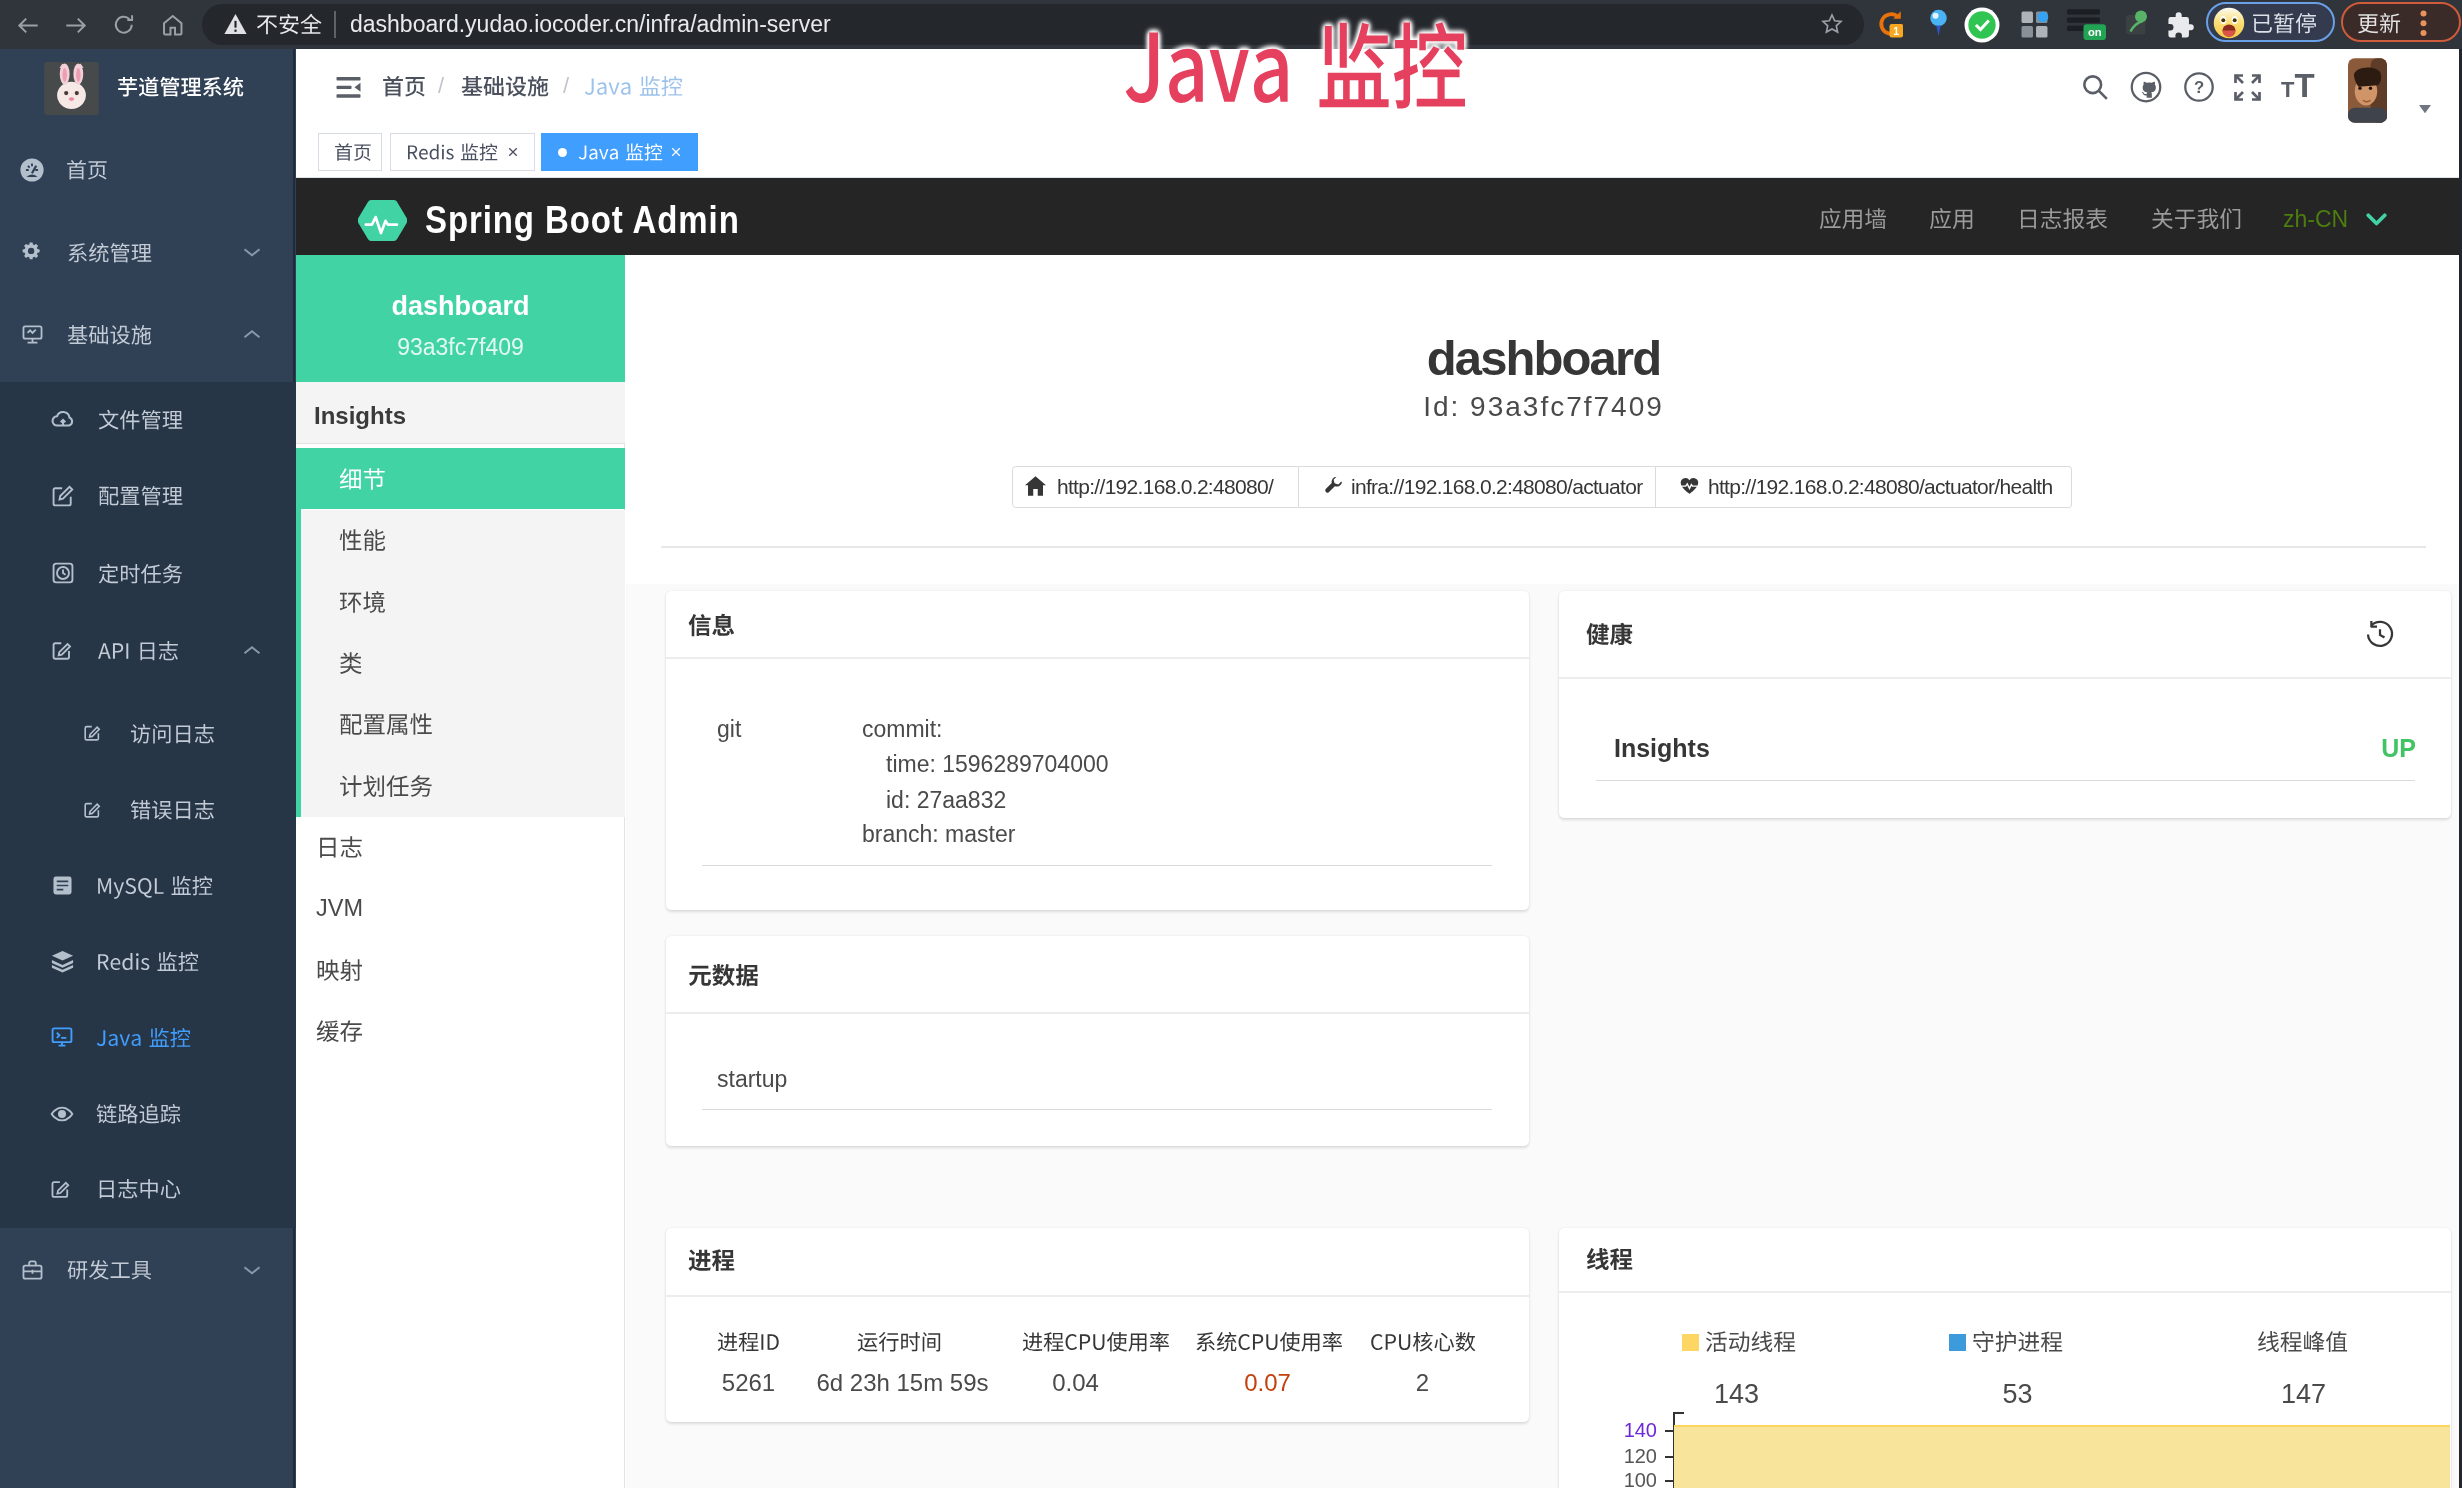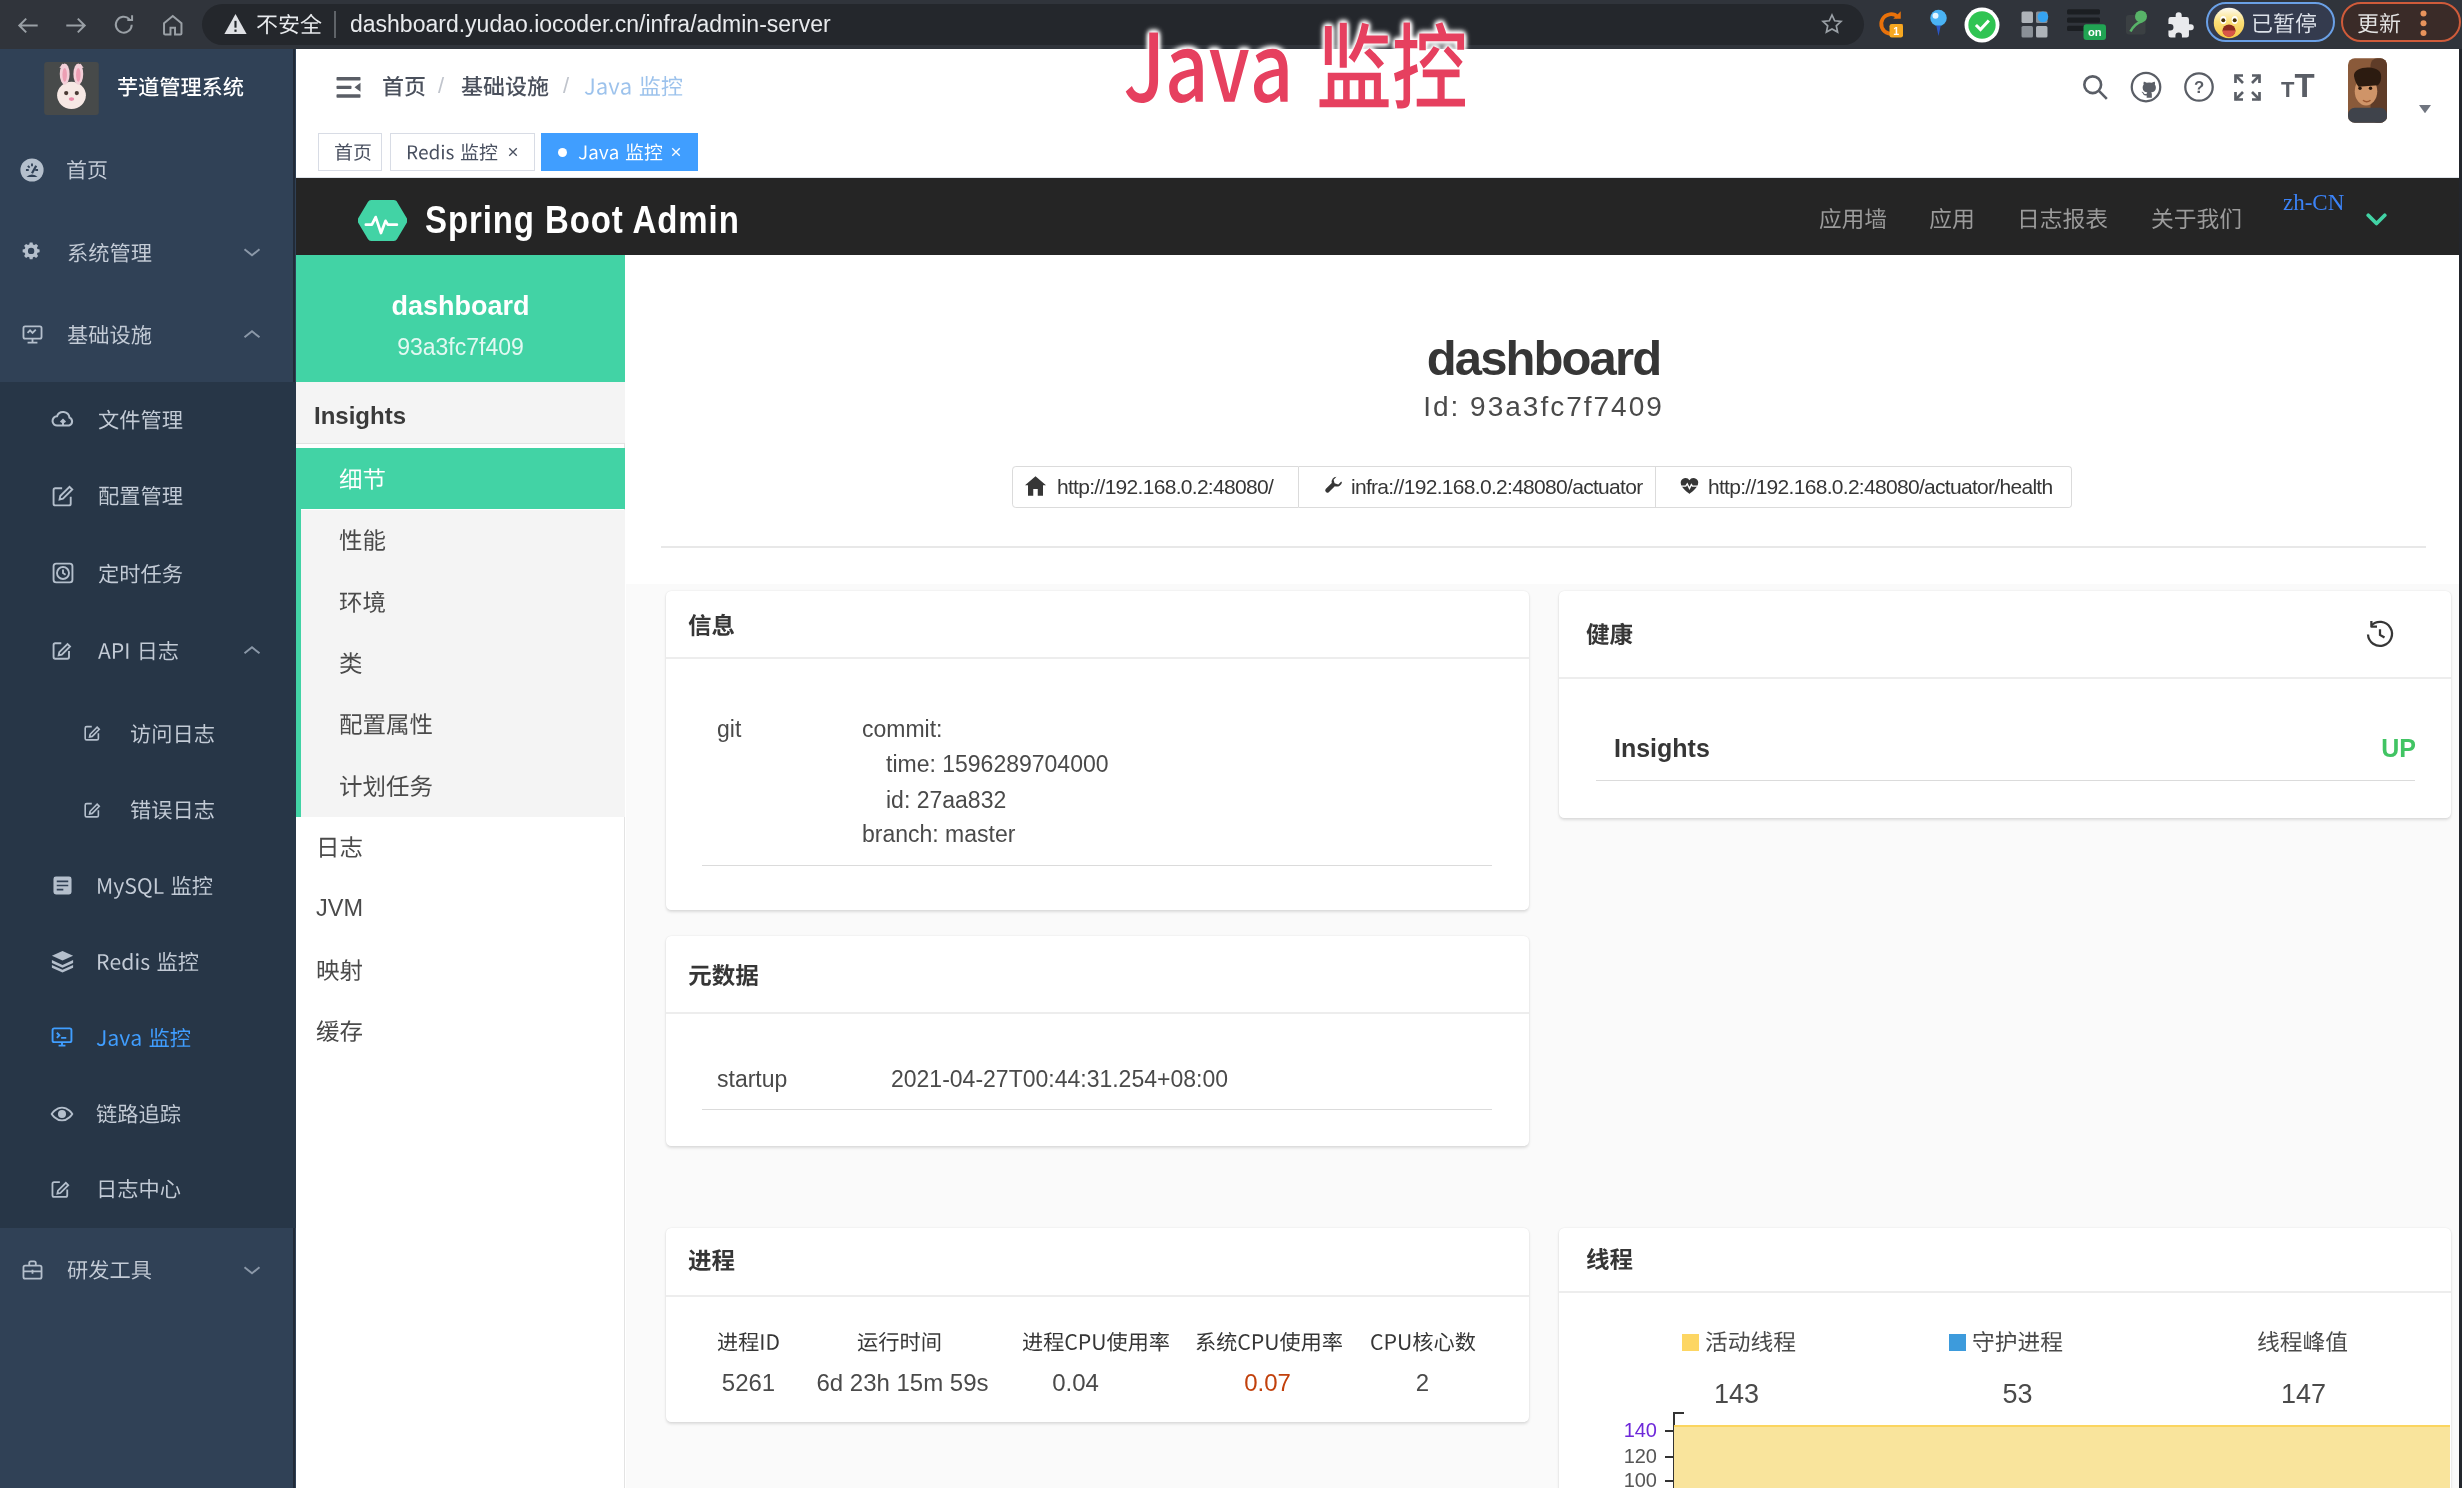--- a/index.html
+++ b/index.html
@@ -581,21 +581,21 @@
     <div style="position:absolute;left:2151px;top:204px;line-height:0">
       <svg width="91" height="32" viewBox="0 0 120.0 42.0">
         <g fill="#9b9b9b" transform="translate(0 30.6) scale(0.030000 -0.030000)">
           <path transform="translate(0 0)" d="M224 799C265 746 307 675 324 627H129V552H461V430C461 412 460 393 459 374H68V300H444C412 192 317 77 48 -13C68 -30 93 -62 102 -79C360 11 470 127 515 243C599 88 729 -21 907 -74C919 -51 942 -18 960 -1C777 44 640 152 565 300H935V374H544L546 429V552H881V627H683C719 681 759 749 792 809L711 836C686 774 640 687 600 627H326L392 663C373 710 330 780 287 831Z"></path>
           <path transform="translate(1000 0)" d="M124 769V694H470V441H55V366H470V30C470 9 462 3 440 3C418 2 341 1 259 4C271 -18 285 -53 290 -75C393 -75 459 -74 496 -61C534 -49 549 -25 549 30V366H946V441H549V694H876V769Z"></path>
           <path transform="translate(2000 0)" d="M704 774C762 723 830 650 861 602L922 646C889 693 819 764 761 814ZM832 427C798 363 753 300 700 243C683 310 669 388 659 473H946V544H651C643 634 639 731 639 832H560C561 733 566 636 574 544H345V720C406 733 464 748 513 765L460 828C364 792 202 758 62 737C71 719 81 692 85 674C144 682 208 692 270 704V544H56V473H270V296L41 251L63 175L270 222V17C270 0 264 -5 247 -6C229 -7 170 -7 106 -5C117 -26 130 -60 133 -81C216 -81 270 -79 301 -67C334 -55 345 -32 345 17V240L530 283L524 350L345 312V473H581C594 364 613 264 637 180C565 114 484 58 399 17C418 1 440 -24 451 -42C526 -3 598 47 663 105C708 -12 770 -83 849 -83C924 -83 952 -34 965 132C945 139 918 156 902 173C896 44 884 -7 856 -7C806 -7 760 57 724 163C793 234 853 314 898 399Z"></path>
           <path transform="translate(3000 0)" d="M381 808C424 746 475 662 497 611L559 647C536 698 483 780 439 839ZM338 638V-80H411V638ZM575 803V735H847V16C847 -1 842 -6 826 -7C809 -8 753 -8 696 -6C706 -26 717 -58 720 -77C799 -77 851 -76 881 -65C911 -52 922 -30 922 15V803ZM225 834C183 681 115 527 36 425C49 407 70 367 76 349C100 381 124 417 146 456V-79H217V599C247 668 274 742 295 815Z"></path>
         </g>
       </svg>
     </div>
-    <div style="position:absolute;left:2283px;top:180px;height:46px;display:flex;align-items:center;font-family:Liberation Serif, serif;font-size:23px;font-weight:400;color:#3b82f6;white-space:nowrap;">zh-CN</div>
+    <div style="position:absolute;left:2283px;top:196px;height:46px;display:flex;align-items:center;font-family:Liberation Sans, sans-serif;font-size:23px;font-weight:400;color:#4d7c0f;white-space:nowrap;">zh-CN</div>
     <svg class="abs" style="left:2365px;top:213px" width="23" height="15" viewBox="0 0 30 20">
       <path d="M4 3l11 11L26 3" stroke="#42d3a5" stroke-width="5" fill="none" stroke-linecap="round" stroke-linejoin="round"></path>
     </svg>
     <div style="position:absolute;left:296px;top:255px;width:329px;height:1234px;background:#fff;border-right:0.8px solid #e3e3e3"></div>
     <div style="position:absolute;left:296px;top:255px;width:329px;height:127px;background:#42d3a5"></div>
     <div style="position:absolute;left:-222px;width:1365px;text-align:center;top:279px;height:55px;display:flex;align-items:center;justify-content:center;font-family:'Liberation Sans',sans-serif;font-size:27px;font-weight:700;color:#fff;white-space:nowrap;">dashboard</div>
     <div style="position:absolute;left:-222px;width:1365px;text-align:center;top:324px;height:46px;display:flex;align-items:center;justify-content:center;font-family:'Liberation Sans',sans-serif;font-size:23px;font-weight:400;color:rgba(255,255,255,.85);white-space:nowrap;">93a3fc7f409</div>
     <div style="position:absolute;left:296px;top:382px;width:329px;height:62px;background:#f4f4f4;border-bottom:0.8px solid #e2e2e2"></div>
     <div style="position:absolute;left:314px;top:391px;height:49px;display:flex;align-items:center;font-family:'Liberation Sans',sans-serif;font-size:24px;font-weight:700;color:#3a3a3a;white-space:nowrap;">Insights</div>
     <div style="position:absolute;left:296px;top:448px;width:5.3px;height:369px;background:#42d3a5"></div>
@@ -739,21 +739,20 @@
     <div style="position:absolute;left:688px;top:960px;line-height:0">
       <svg width="71" height="33" viewBox="0 0 93.0 43.4">
         <g fill="#363636" transform="translate(0 31.6) scale(0.031000 -0.031000)">
           <path transform="translate(0 0)" d="M144 779V664H858V779ZM53 507V391H280C268 225 240 88 31 10C58 -12 91 -57 104 -87C346 11 392 182 409 391H561V83C561 -34 590 -72 703 -72C726 -72 801 -72 825 -72C927 -72 957 -20 969 160C936 168 884 189 858 210C853 65 848 40 814 40C795 40 737 40 723 40C690 40 685 46 685 84V391H950V507Z"></path>
           <path transform="translate(1000 0)" d="M424 838C408 800 380 745 358 710L434 676C460 707 492 753 525 798ZM374 238C356 203 332 172 305 145L223 185L253 238ZM80 147C126 129 175 105 223 80C166 45 99 19 26 3C46 -18 69 -60 80 -87C170 -62 251 -26 319 25C348 7 374 -11 395 -27L466 51C446 65 421 80 395 96C446 154 485 226 510 315L445 339L427 335H301L317 374L211 393C204 374 196 355 187 335H60V238H137C118 204 98 173 80 147ZM67 797C91 758 115 706 122 672H43V578H191C145 529 81 485 22 461C44 439 70 400 84 373C134 401 187 442 233 488V399H344V507C382 477 421 444 443 423L506 506C488 519 433 552 387 578H534V672H344V850H233V672H130L213 708C205 744 179 795 153 833ZM612 847C590 667 545 496 465 392C489 375 534 336 551 316C570 343 588 373 604 406C623 330 646 259 675 196C623 112 550 49 449 3C469 -20 501 -70 511 -94C605 -46 678 14 734 89C779 20 835 -38 904 -81C921 -51 956 -8 982 13C906 55 846 118 799 196C847 295 877 413 896 554H959V665H691C703 719 714 774 722 831ZM784 554C774 469 759 393 736 327C709 397 689 473 675 554Z"></path>
           <path transform="translate(2000 0)" d="M485 233V-89H588V-60H830V-88H938V233H758V329H961V430H758V519H933V810H382V503C382 346 374 126 274 -22C300 -35 351 -71 371 -92C448 21 479 183 491 329H646V233ZM498 707H820V621H498ZM498 519H646V430H497L498 503ZM588 35V135H830V35ZM142 849V660H37V550H142V371L21 342L48 227L142 254V51C142 38 138 34 126 34C114 33 79 33 42 34C57 3 70 -47 73 -76C138 -76 182 -72 212 -53C243 -35 252 -5 252 50V285L355 316L340 424L252 400V550H353V660H252V849Z"></path>
         </g>
       </svg>
     </div>
     <div style="position:absolute;left:717px;top:1056px;height:46px;display:flex;align-items:center;font-family:'Liberation Sans',sans-serif;font-size:23px;font-weight:400;color:#4a4a4a;white-space:nowrap;">startup</div>
-    <div style="position:absolute;left:891px;top:1056px;height:46px;display:flex;align-items:center;font-family:'Liberation Sans',sans-serif;font-size:23px;font-weight:400;color:#4a4a4a;white-space:nowrap;">2021-04-27T00:44:31.254+08:00</div>
     <div style="position:absolute;left:702px;top:1109px;width:790px;height:0.8px;background:#dbdbdb"></div>
     <div style="position:absolute;left:666px;top:1228px;width:863px;height:194px;background:#fff;box-shadow:0 1.5px 3px rgba(10,10,10,.12),0 0 0 0.8px rgba(10,10,10,.02);border-radius:5.3px"></div>
     <div style="position:absolute;left:666px;top:1295px;width:863px;height:1.5px;background:#ededed"></div>
     <div style="position:absolute;left:688px;top:1245px;line-height:0">
       <svg width="47" height="33" viewBox="0 0 62.0 43.4">
         <g fill="#363636" transform="translate(0 31.6) scale(0.031000 -0.031000)">
           <path transform="translate(0 0)" d="M60 764C114 713 183 640 213 594L305 670C272 715 200 784 146 831ZM698 822V678H584V823H466V678H340V562H466V498C466 474 466 449 464 423H332V308H445C428 251 398 196 345 152C370 136 418 91 435 68C509 130 548 218 567 308H698V83H817V308H952V423H817V562H932V678H817V822ZM584 562H698V423H582C583 449 584 473 584 497ZM277 486H43V375H159V130C117 111 69 74 23 26L103 -88C139 -29 183 37 213 37C236 37 270 6 316 -19C389 -59 475 -70 601 -70C704 -70 870 -64 941 -60C942 -26 962 33 975 65C875 50 712 42 606 42C494 42 402 47 334 86C311 98 292 110 277 120Z"></path>
           <path transform="translate(1000 0)" d="M570 711H804V573H570ZM459 812V472H920V812ZM451 226V125H626V37H388V-68H969V37H746V125H923V226H746V309H947V412H427V309H626V226ZM340 839C263 805 140 775 29 757C42 732 57 692 63 665C102 670 143 677 185 684V568H41V457H169C133 360 76 252 20 187C39 157 65 107 76 73C115 123 153 194 185 271V-89H301V303C325 266 349 227 361 201L430 296C411 318 328 405 301 427V457H408V568H301V710C344 720 385 733 421 747Z"></path>
         </g>
       </svg>

